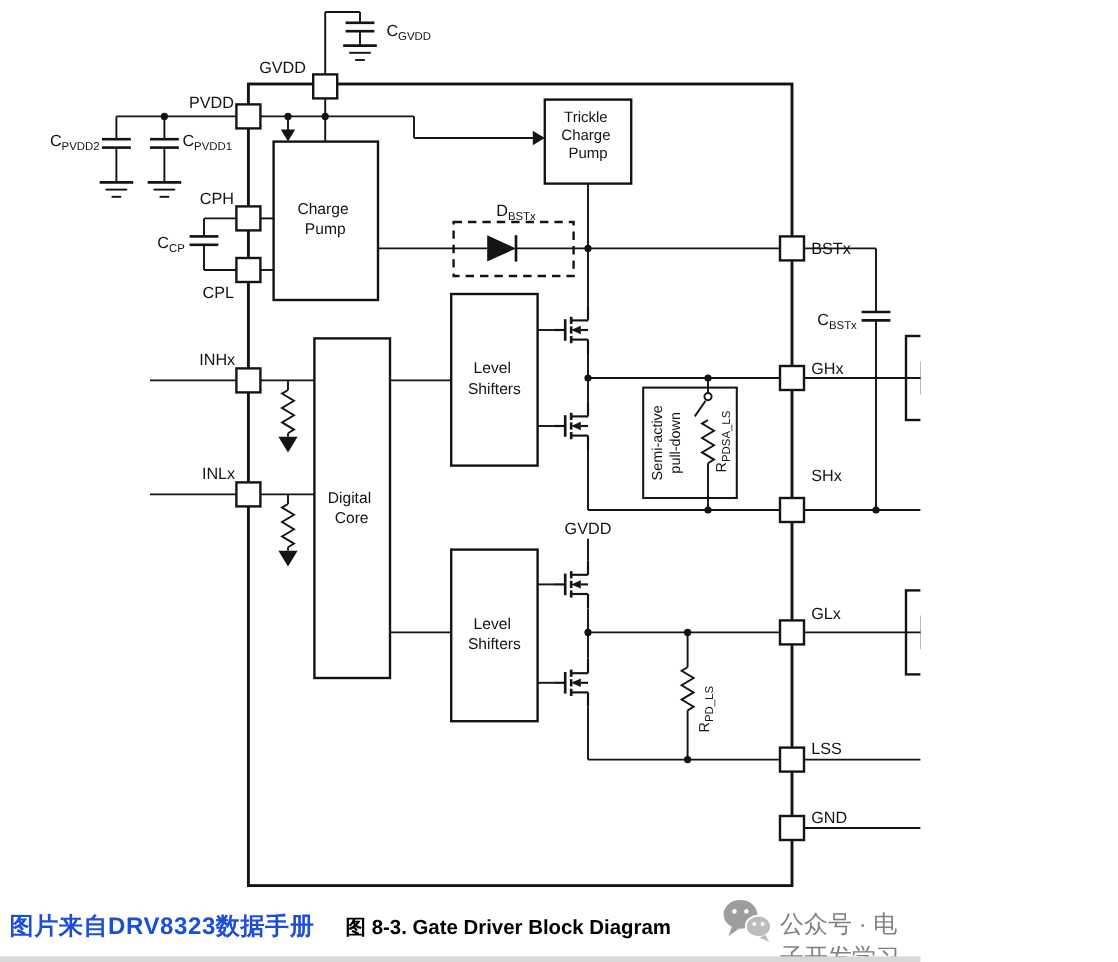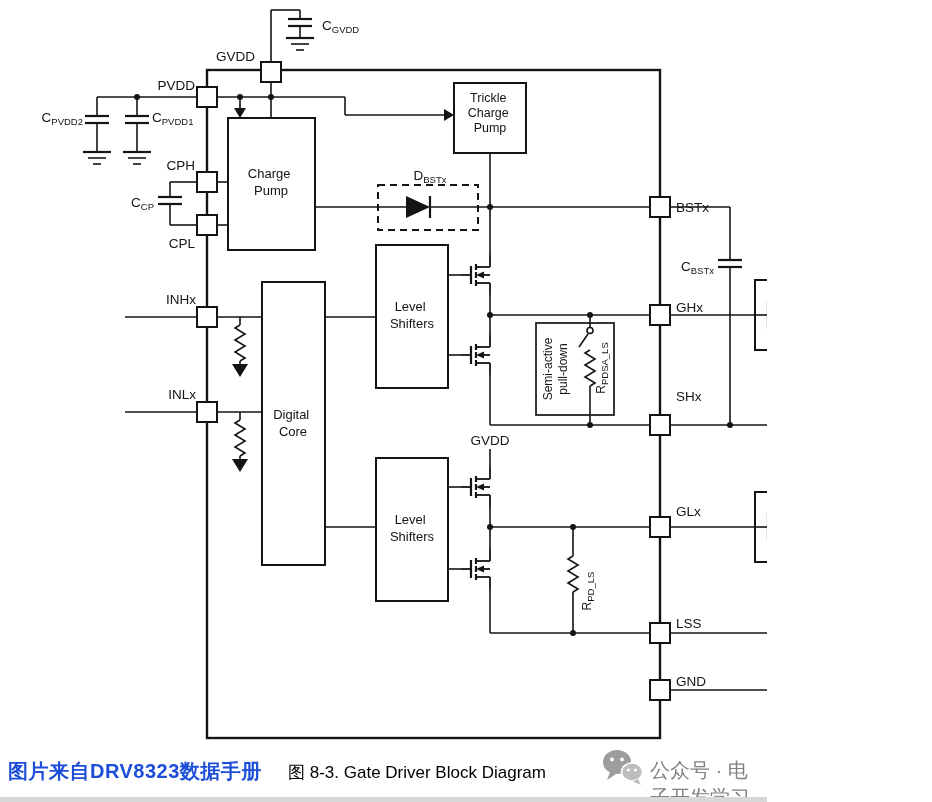--- a/index.html
+++ b/index.html
@@ -15,21 +15,21 @@
   .pin { fill:#ffffff; stroke:#141414; stroke-width:2; }
   .dot { fill:#141414; stroke:none; }
   .solid { fill:#141414; stroke:none; }
   .opencircle { fill:#ffffff; stroke:#141414; stroke-width:1.6; }
   .lbl { font-size:13.5px; }
   .lbls { font-size:12px; }
   .blk { font-size:13px; }
   .blks { font-size:12.5px; }
   .sub { font-size:9.5px; }
   .caption-source { position:absolute; left:8px; top:758px; color:#1d4ed8; font-size:20px; font-weight:700; letter-spacing:0.5px; }
-  .caption-figure { position:absolute; left:288px; top:761px; color:#000000; font-size:17px; font-weight:400; }
+  .caption-figure { position:absolute; left:288px; top:761px; color:#000000; font-size:17px; font-weight:700; }
   .caption-account { position:absolute; left:650px; top:757px; color:#818181; font-size:20px; }
   .wechat-icon { position:absolute; left:600px; top:747px; }
   .bottom-strip { position:absolute; left:0; top:797px; width:932px; height:5px; background:#d8d8d8; }
 </style>
 </head>
 <body>
 
 <div class="stage">
 
 <svg width="932" height="752" viewBox="0 0 932 752">

